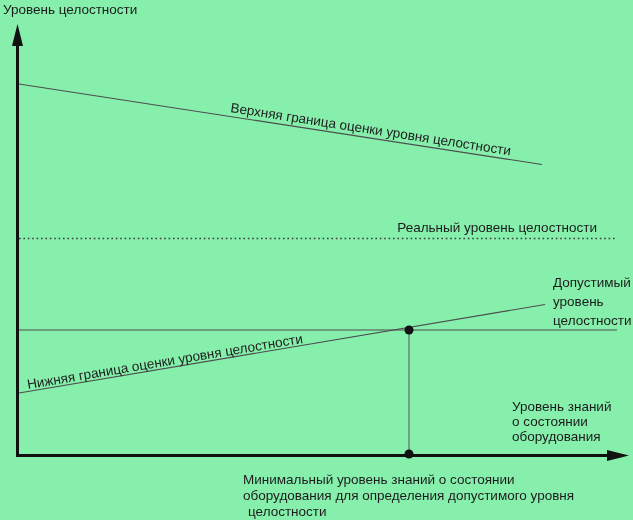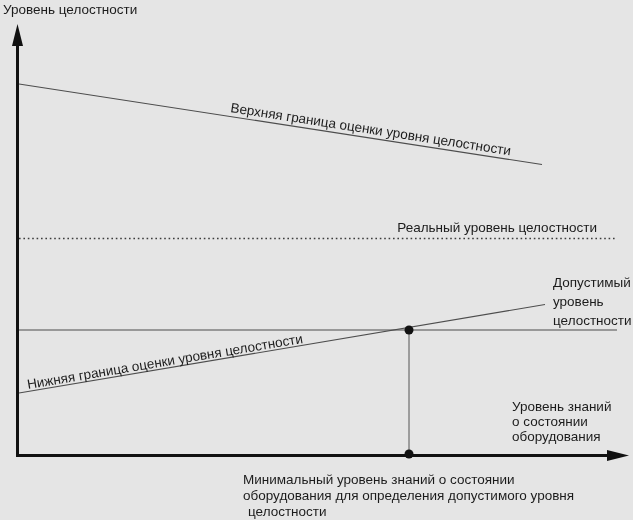--- a/index.html
+++ b/index.html
@@ -1,20 +1,20 @@
 <!DOCTYPE html>
 <html><head>
 <meta charset="utf-8">
 <style>
   html, body { margin: 0; padding: 0; background: #ffffff; }
   .stage {
     position: relative;
     width: 633px;
     height: 520px;
-    background: #e5e5e5;
+    background: #86efac;
     overflow: hidden;
     font-family: "Liberation Sans", sans-serif;
   }
   svg { display: block; }
   text {
     font-family: "Liberation Sans", sans-serif;
     font-size: 13.5px;
     fill: #1c1c1c;
   }
   .axis-stroke { stroke: #111111; stroke-width: 3; }

